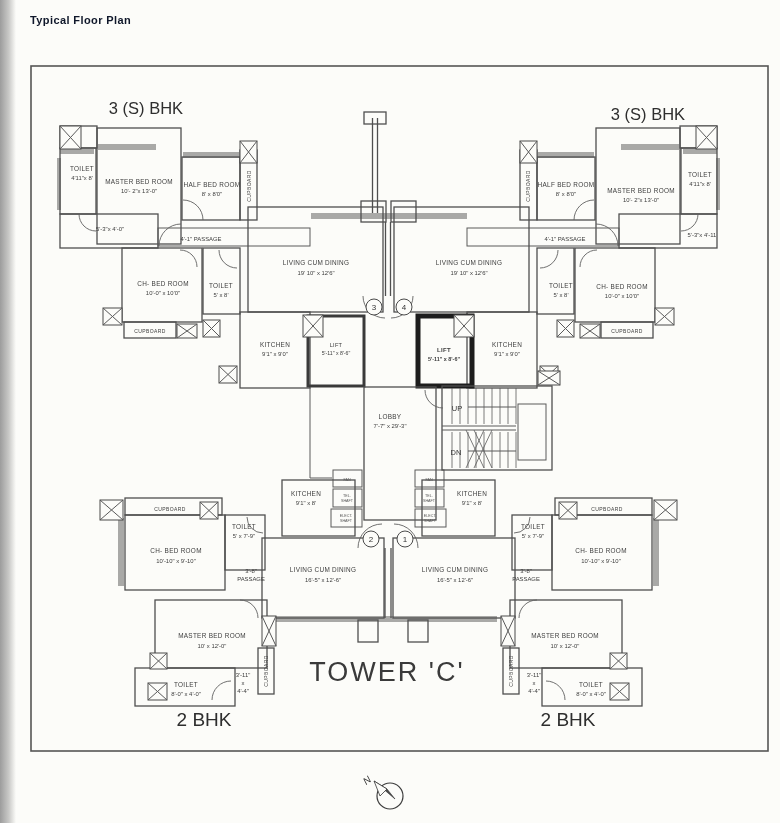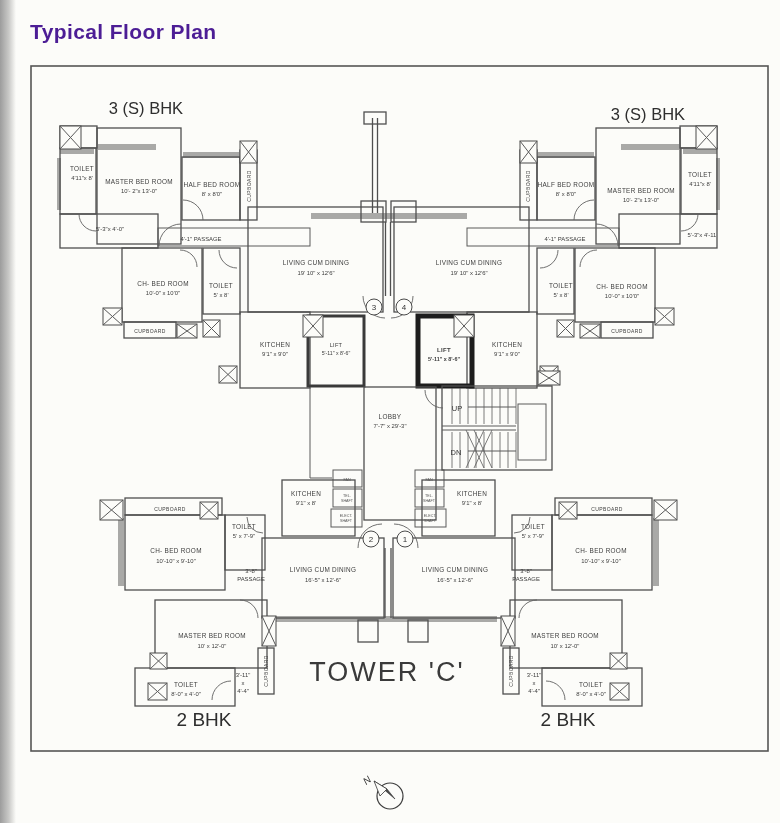--- a/index.html
+++ b/index.html
@@ -1,21 +1,21 @@
 <!DOCTYPE html>
 <html><head>
 <meta charset="utf-8">
 <style>
   html,body{margin:0;padding:0;background:#ffffff;}
   #stage{position:relative;width:780px;height:823px;background:#fcfcf9;overflow:hidden;
          font-family:"Liberation Sans",sans-serif;}
   #scan-edge{position:absolute;left:0;top:0;width:16px;height:823px;
              background:linear-gradient(90deg,#9c9c9c 0%,#c9c9c7 55%,rgba(250,250,248,0) 100%);}
-  #plan-title{position:absolute;left:30px;top:20px;font-size:21px;font-weight:bold;
-              color:#4c1d95;letter-spacing:.4px;}
+  #plan-title{position:absolute;left:30px;top:14px;font-size:11px;font-weight:bold;
+              color:#0f172a;letter-spacing:.4px;}
   svg text{font-family:"Liberation Sans",sans-serif;fill:#3c3c3c;}
   .rm{fill:none;stroke:#4f4f4f;stroke-width:1.3;}
   .rm2{fill:none;stroke:#5a5a5a;stroke-width:1;}
   .band{fill:#a9a9a7;stroke:none;}
   .xbox{fill:#fcfcf9;stroke:#4a4a4a;stroke-width:1;}
   .arc{fill:none;stroke:#606060;stroke-width:.9;}
   .tread{stroke:#5a5a5a;stroke-width:.8;}
   .nm{font-size:6.4px;text-anchor:middle;letter-spacing:.3px;}
   .dm{font-size:5.9px;text-anchor:middle;}
   .tiny{font-size:3.7px;text-anchor:middle;fill:#555;}

